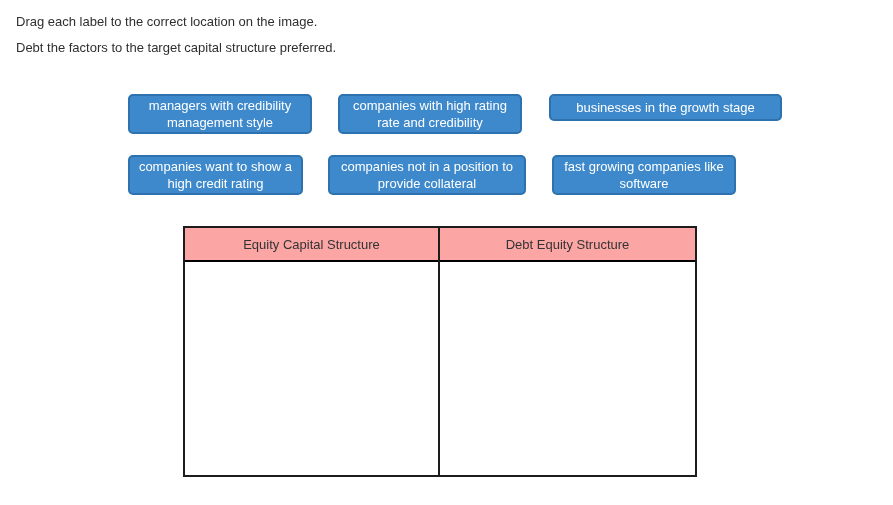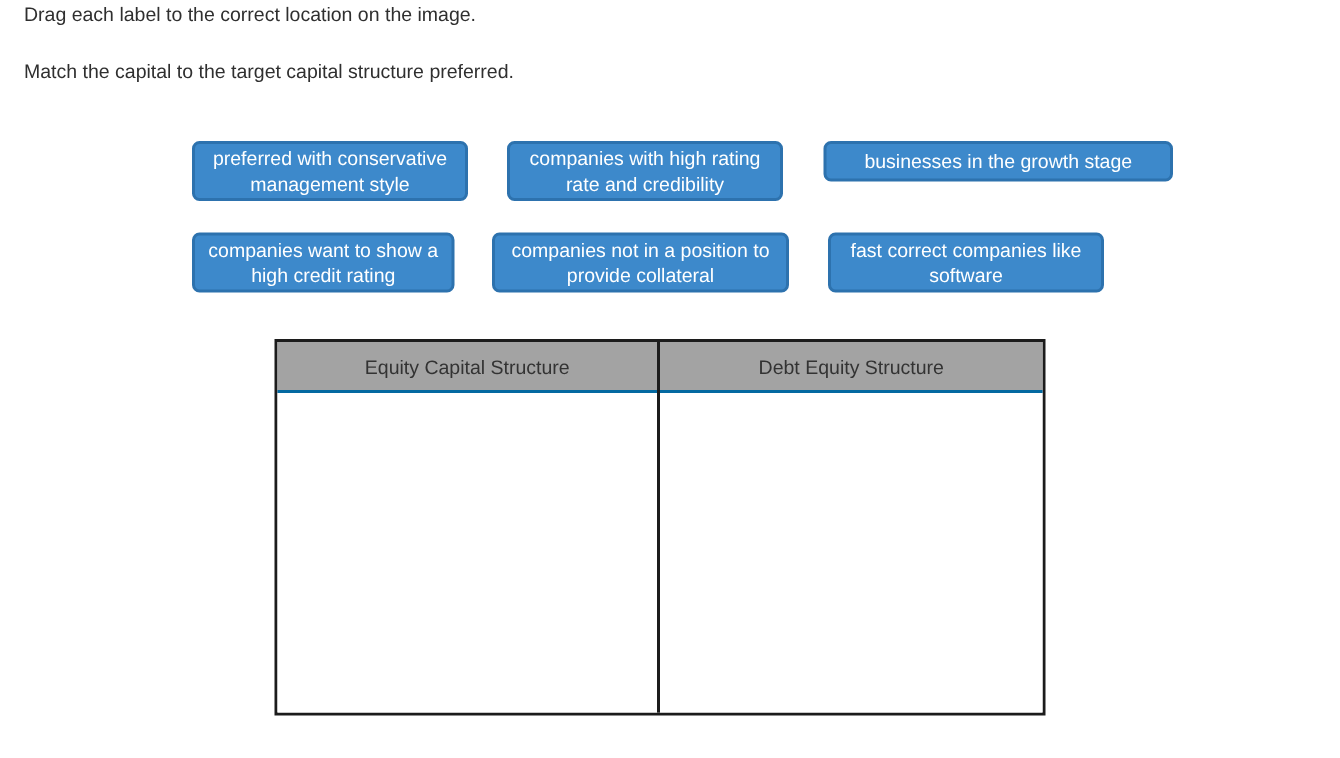--- a/index.html
+++ b/index.html
@@ -7,21 +7,21 @@
   body { font-family: "Liberation Sans", "DejaVu Sans", sans-serif; }
   .page { position: relative; width: 893px; height: 505px; background: #ffffff; overflow: hidden; }
 
   .instr {
     position: absolute;
     left: 16px;
     font-size: 13px;
     line-height: 16px;
     color: #2f2f2f;
   }
-  .instr.line1 { top: 2px; }
+  .instr.line1 { top: 14px; }
   .instr.line2 { top: 40px; }
 
   .drag-label {
     position: absolute;
     display: flex;
     align-items: center;
     justify-content: center;
     text-align: center;
     background: #3d89cb;
     border: 2px solid #2d72ae;
@@ -40,49 +40,49 @@
     width: 514px;
     height: 251px;
     border: 2px solid #1c1c1c;
     display: flex;
   }
   .cap-col { width: 50%; display: flex; flex-direction: column; }
   .cap-col.left { border-right: 2px solid #1c1c1c; }
   .cap-th {
     height: 34px;
     flex: 0 0 34px;
-    border-bottom: 2px solid #0369a1;
+    border-bottom: 2px solid #000000;
     display: flex;
     align-items: center;
     justify-content: center;
     font-size: 13px;
     color: #333333;
-    background: #a3a3a3;
+    background: #fca5a5;
   }
   .cap-td { flex: 1 1 auto; background: #ffffff; }
 </style>
 </head>
 <body>
 
 <div class="page">
 
   <p class="instr line1">Drag each label to the correct location on the image.</p>
-  <p class="instr line2">Match the capital to the target capital structure preferred.</p>
+  <p class="instr line2">Debt the factors to the target capital structure preferred.</p>
 
-  <div class="drag-label" style="left:128px; top:94px; width:184px; height:40px;">preferred with conservative management style</div>
+  <div class="drag-label" style="left:128px; top:94px; width:184px; height:40px;">managers with credibility management style</div>
 
   <div class="drag-label" style="left:338px; top:94px; width:184px; height:40px;">companies with high rating rate and credibility</div>
 
   <div class="drag-label" style="left:549px; top:94px; width:233px; height:27px;">businesses in the growth stage</div>
 
   <div class="drag-label" style="left:328px; top:155px; width:198px; height:40px;">companies not in a position to provide collateral</div>
 
   <div class="drag-label" style="left:128px; top:155px; width:175px; height:40px;">companies want to show a high credit rating</div>
 
-  <div class="drag-label" style="left:552px; top:155px; width:184px; height:40px;">fast correct companies like software</div>
+  <div class="drag-label" style="left:552px; top:155px; width:184px; height:40px;">fast growing companies like software</div>
 
   <div class="cap-table">
     <div class="cap-col left">
       <div class="cap-th">Equity Capital Structure</div>
       <div class="cap-td"></div>
     </div>
     <div class="cap-col">
       <div class="cap-th">Debt Equity Structure</div>
       <div class="cap-td"></div>
     </div>

